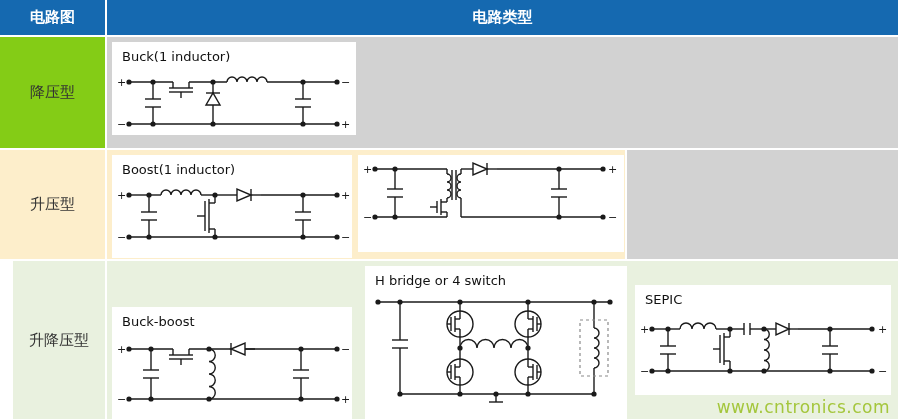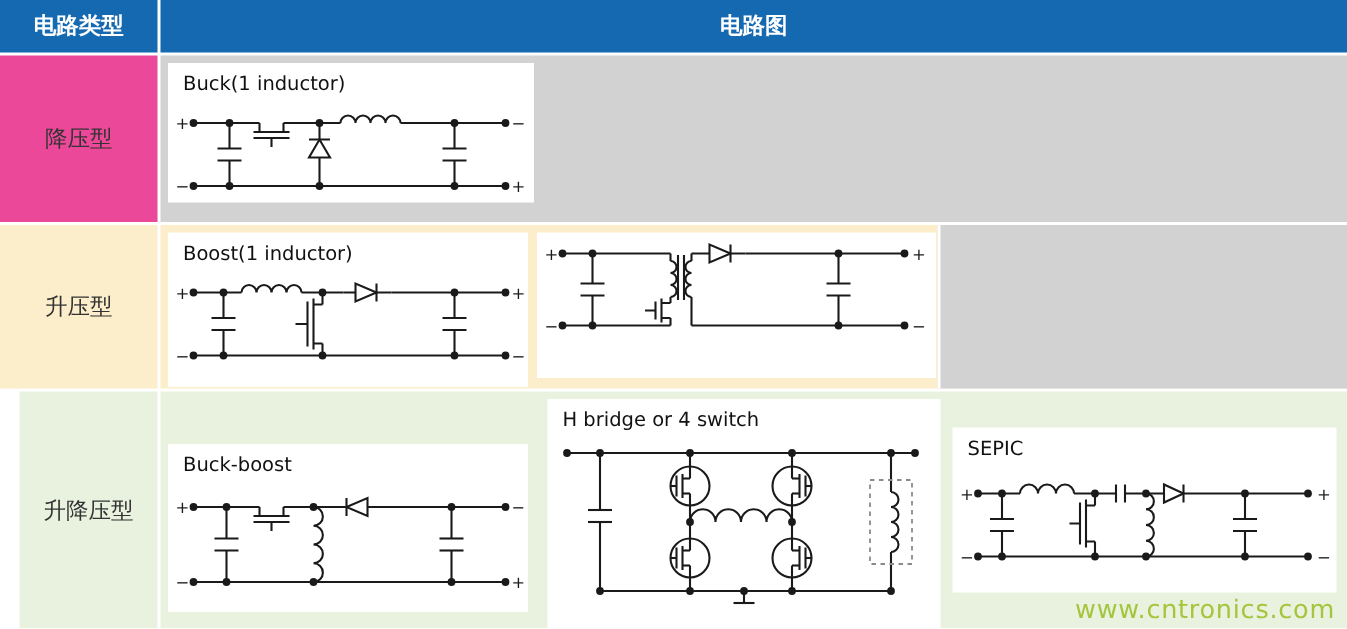--- a/index.html
+++ b/index.html
@@ -1,21 +1,21 @@
 <!DOCTYPE html>
 <html><head>
 <meta charset="utf-8">
 <style>
   * { margin:0; padding:0; box-sizing:border-box; }
   body { background:#ffffff; font-family:"DejaVu Sans","Liberation Sans",sans-serif; }
   .app { position:relative; width:898px; height:419px; background:#ffffff; overflow:hidden; }
   .tbl { display:grid; grid-template-columns:105px 1fr; grid-template-rows:35px 111px 109px 158px; gap:2px; width:898px; height:419px; background:#ffffff; }
   .hd { background:#1569b0; color:#ffffff; font-weight:bold; font-size:15px; display:flex; align-items:center; justify-content:center; }
   .rowlabel { display:flex; align-items:center; justify-content:center; font-size:15px; color:#333333; }
-  .r1l { background:#ec4899; }
+  .r1l { background:#84cc16; }
   .r2l { background:#fdeecb;align-items:center; }
   .r3l { background:#e9f1df;margin-left:13px; }
   .content { position:relative; }
   .c1 { background:#d2d2d2; }
   .c2 { background:#fdeecb; }
   .c3 { background:#e9f1df; }
   .gray2 { position:absolute; top:0; bottom:0; right:0; width:273px; background:#d2d2d2; border-left:2px solid #ffffff; }
   .panel { position:absolute; background:#ffffff; }
   .panel .ttl { font-size:13px; color:#111111; padding:7px 0 2px 10px; white-space:nowrap; }
   .panel svg { display:block; margin-left:3px; }
@@ -27,24 +27,24 @@
   .ckt text { font-family:"DejaVu Sans",sans-serif; font-size:11px; fill:#1a1a1a; stroke:none; }
   .watermark { position:absolute; right:8px; bottom:2px; font-size:17px; color:#a4c63c; letter-spacing:0.5px;margin-left:33px; }
 </style>
 </head>
 <body>
 
 <div class="app">
   <div class="tbl">
 
     <div class="hd">
+      <span>电路图</span>
+    </div>
+    <div class="hd">
       <span>电路类型</span>
-    </div>
-    <div class="hd">
-      <span>电路图</span>
     </div>
 
     <div class="rowlabel r1l">
       <span>降压型</span>
     </div>
     <div class="content c1">
       <div class="panel" style="left:5px; top:5px; width:244px; height:93px;">
         <div class="ttl">Buck(1 inductor)</div>
         <svg class="ckt" width="236" height="74" viewBox="0 0 236 74">
           <g>
@@ -227,21 +227,21 @@
           </g>
         </svg>
       </div>
     </div>
 
     <div class="rowlabel r3l">
       <span>升降压型</span>
     </div>
     <div class="content c3">
 
-      <div class="panel" style="left:5px; top:35px; width:240px; height:112px;">
+      <div class="panel" style="left:5px; top:46px; width:240px; height:112px;">
         <div class="ttl">Buck-boost</div>
         <svg class="ckt" width="234" height="84" viewBox="0 0 234 84">
           <g>
             <line x1="14" y1="18" x2="58" y2="18"></line>
               <line x1="74" y1="18" x2="116" y2="18"></line>
             <line x1="130" y1="18" x2="222" y2="18"></line>
               <line x1="14" y1="68" x2="222" y2="68"></line>
           </g>
           <g>
             <line x1="36" y1="18" x2="36" y2="39"></line>

